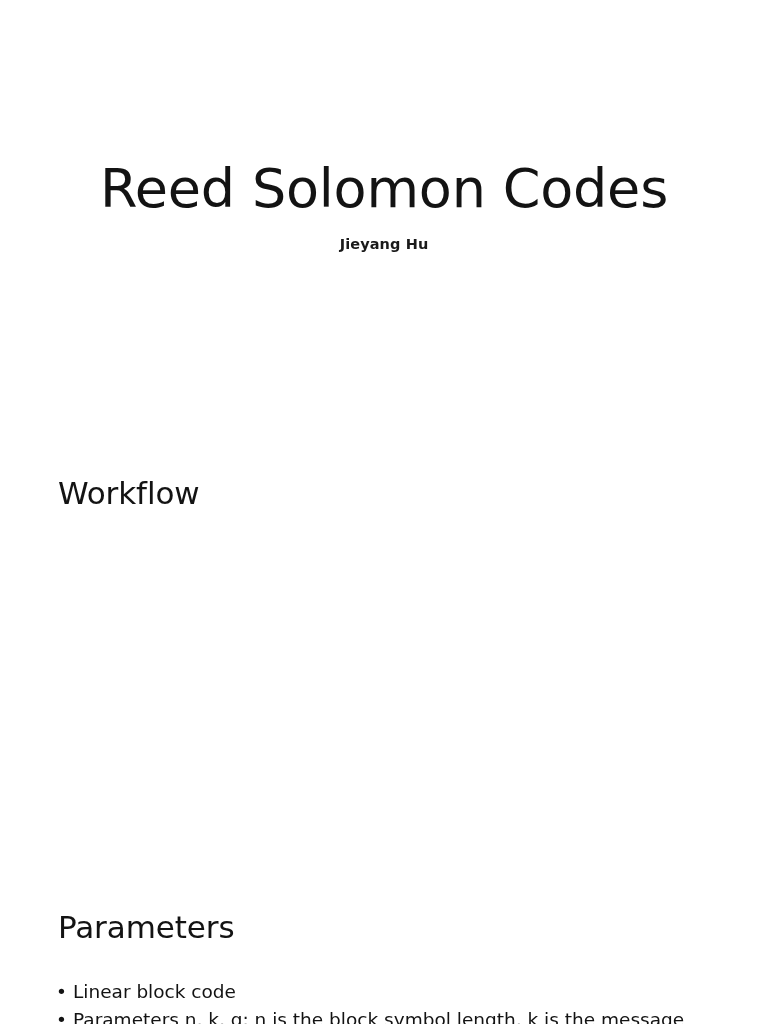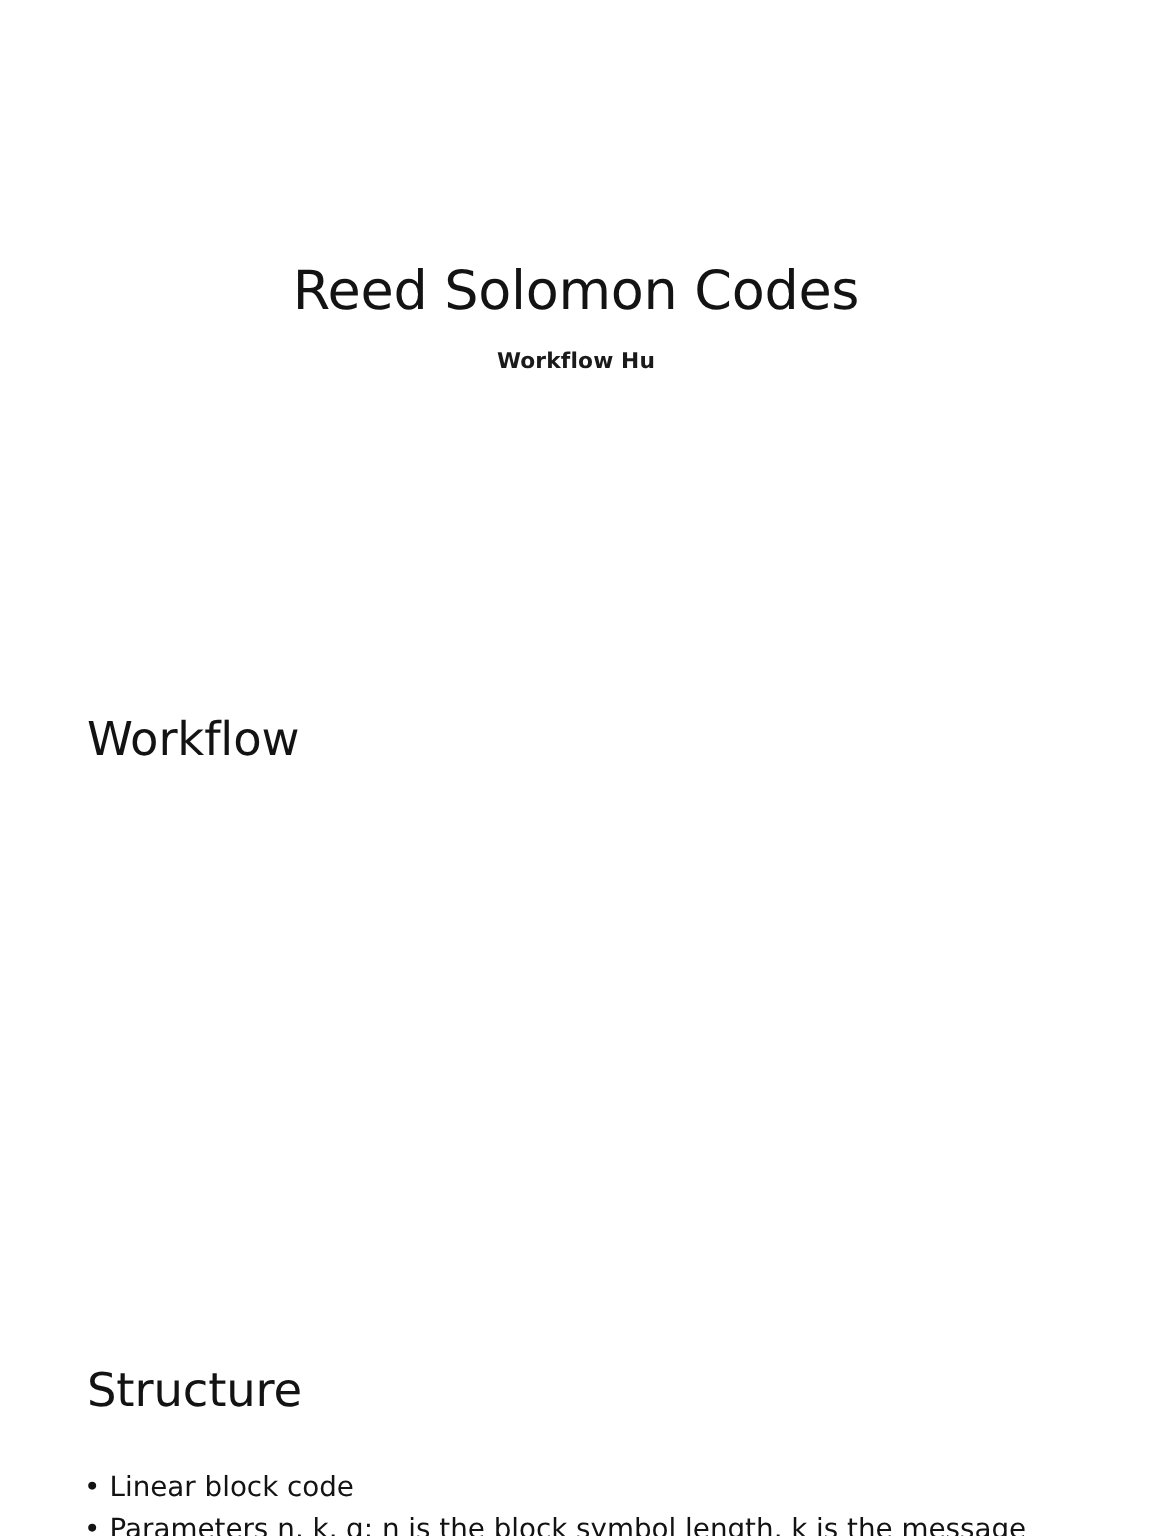--- a/index.html
+++ b/index.html
@@ -30,26 +30,26 @@
   
   .slide-title-block {
     position: absolute;
     left: 0;
     top: 160px;
     width: 768px;
     text-align: center;
   }
   .deck-title {
     font-family: "DejaVu Sans", "Liberation Sans", sans-serif;
-    font-size: 36px;
+    font-size: 54px;
     font-weight: 400;
     line-height: 1.06;
     letter-spacing: -0.2px;
     color: #131313;
-    margin: 16px;
+    margin: 0;
   }
   .deck-subtitle {
     font-family: "DejaVu Sans", "Liberation Sans", sans-serif;
     font-size: 14.5px;
     font-weight: 700;
     color: #1a1a1a;
     margin: 19px 0 0 0;
     letter-spacing: 0.1px;
   }
 
@@ -108,21 +108,21 @@
     color: #131313;
   }
 </style>
 </head>
 <body>
 
 <div class="page">
 
   <div class="slide-title-block">
     <h1 class="deck-title">Reed Solomon Codes</h1>
-    <p class="deck-subtitle">Workflow Hu</p>
+    <p class="deck-subtitle">Jieyang Hu</p>
   </div>
 
   <h2 class="section-heading" id="heading-workflow">Workflow</h2>
 
   <div class="diagram">
 
     
 
     
 
@@ -135,21 +135,21 @@
     
 
     
 
     
 
     
 
   </div>
 
-  <h2 class="section-heading" id="heading-structure">Structure</h2>
+  <h2 class="section-heading" id="heading-structure">Parameters</h2>
 
   <ul class="bullet-list">
     <li class="bullet-item">
       <span class="bullet-dot">•</span>
       <span>Linear block code</span>
     </li>
     <li class="bullet-item">
       <span class="bullet-dot">•</span>
       <span>Parameters n, k, q: n is the block symbol length, k is the message</span>
     </li>

